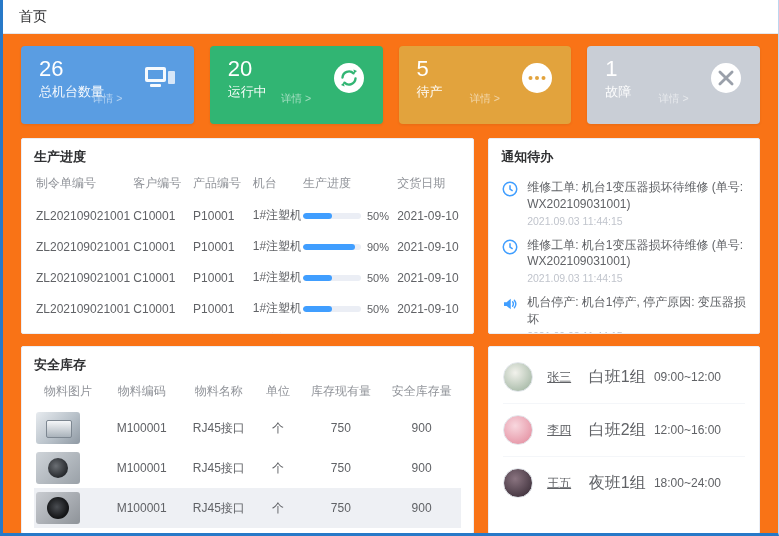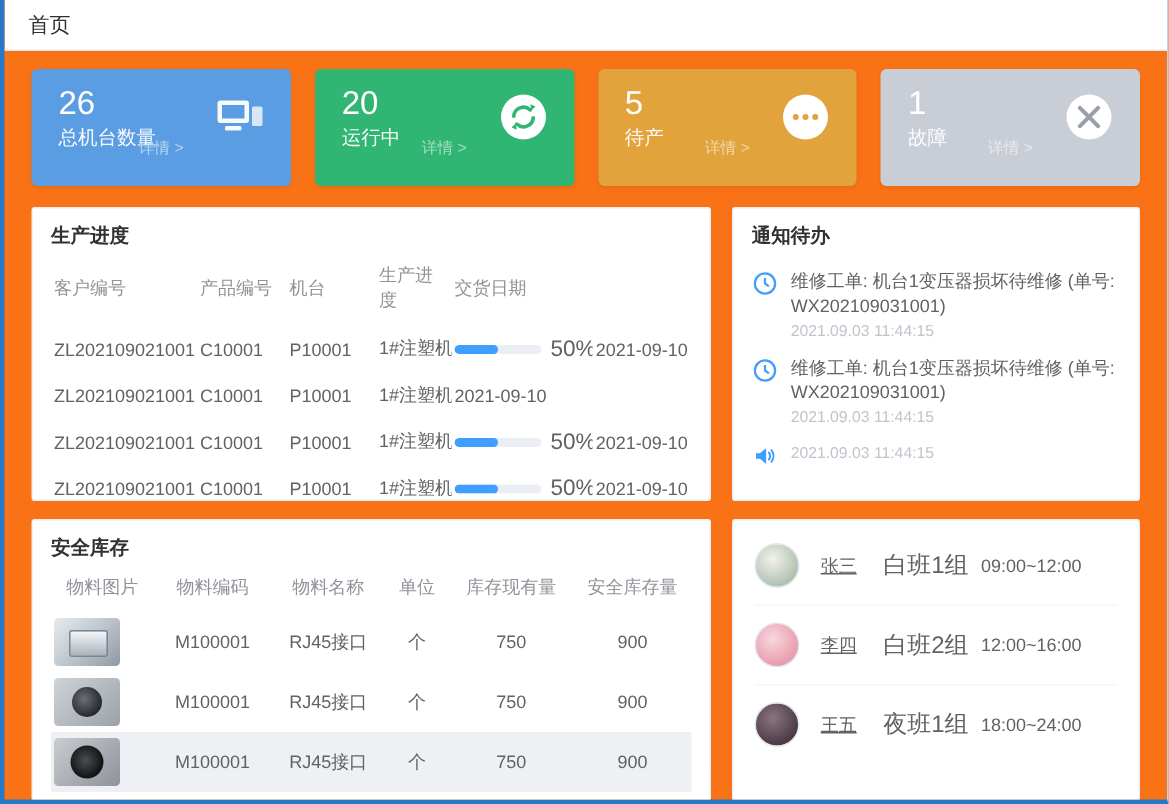--- a/index.html
+++ b/index.html
@@ -70,21 +70,21 @@
   .prod .tr { grid-template-columns: 1.55fr 0.95fr 0.95fr 0.8fr 1.5fr 1.05fr; }
   .inv  .tr { grid-template-columns: 0.95fr 1.1fr 1.05fr 0.6fr 1.15fr 1.1fr; text-align: center; }
   .th { font-size: 12px; color: #909399; padding: 3px 2px 8px 2px; }
   .td { font-size: 12px; color: #606266; padding: 7px 2px; white-space: nowrap; overflow: hidden; }
   .inv .td { padding: 4px 2px; }
   .tr.alt { background: #eef0f4; }
 
   .prog-cell { display: flex; align-items: center; gap: 6px; }
   .bar { width: 58px; height: 6px; background: #ebeef5; border-radius: 3px; overflow: hidden; flex: none; }
   .fill { height: 100%; background: #409eff; border-radius: 3px; }
-  .pct { font-size: 15px; color: #606266; }
+  .pct { font-size: 11px; color: #606266; }
 
   
   .thumb { width: 44px; height: 32px; border-radius: 3px; position: relative; overflow: hidden; }
   .thumb-1 { background: linear-gradient(135deg, #e7ebef 0%, #b9c2ca 55%, #8f99a3 100%); }
   .thumb-1::after { content:""; position:absolute; left:10px; top:8px; width:24px; height:16px;
     background: linear-gradient(180deg,#f5f7f9,#aab3bb); border:1px solid #7d8791; border-radius:2px; }
   .thumb-2 { background: linear-gradient(135deg, #cfd4d9, #9aa1a8); }
   .thumb-2::after { content:""; position:absolute; left:12px; top:6px; width:20px; height:20px;
     border-radius:50%; background: radial-gradient(circle at 40% 40%, #6b6f74, #26292d 70%); }
   .thumb-3 { background: linear-gradient(135deg, #c9ccd1, #8e9399); }
@@ -188,20 +188,21 @@
     </div>
 
   </div>
 
   <div class="main">
 
     <div class="panel prod">
       <div class="panel-title">生产进度</div>
       <div class="tbl">
         <div class="tr">
+          <div class="th">制令单编号</div>
           <div class="th">客户编号</div>
           <div class="th">产品编号</div>
           <div class="th">机台</div>
           <div class="th">生产进度</div>
           <div class="th">交货日期</div>
         </div>
 
         <div class="tr">
           <div class="td">ZL202109021001</div>
           <div class="td">C10001</div>
@@ -214,20 +215,26 @@
             <span class="pct">50%</span>
           </div>
           <div class="td">2021-09-10</div>
         </div>
 
         <div class="tr">
           <div class="td">ZL202109021001</div>
           <div class="td">C10001</div>
           <div class="td">P10001</div>
           <div class="td">1#注塑机</div>
+          <div class="td prog-cell">
+            <div class="bar">
+                <div class="fill" style="width: 90%;"></div>
+              </div>
+            <span class="pct">90%</span>
+          </div>
           <div class="td">2021-09-10</div>
         </div>
 
         <div class="tr">
           <div class="td">ZL202109021001</div>
           <div class="td">C10001</div>
           <div class="td">P10001</div>
           <div class="td">1#注塑机</div>
           <div class="td prog-cell">
             <div class="bar">
@@ -297,20 +304,21 @@
         </div>
 
         <div class="notice">
           <div class="n-ico">
             <svg viewBox="0 0 24 24" width="18" height="18">
               <path d="M4 9.5v5h3.5L13 19V5L7.5 9.5H4z" fill="#409eff"></path>
               <path d="M15.5 9a5 5 0 0 1 0 6M17.8 7a8 8 0 0 1 0 10" stroke="#409eff" stroke-width="1.8" fill="none" stroke-linecap="round"></path>
             </svg>
           </div>
           <div>
+            <div class="n-text">机台停产: 机台1停产, 停产原因: 变压器损坏</div>
             <div class="n-time">2021.09.03 11:44:15</div>
           </div>
         </div>
 
       </div>
     </div>
 
     <div class="panel inv">
       <div class="panel-title">安全库存</div>
       <div class="tbl">

